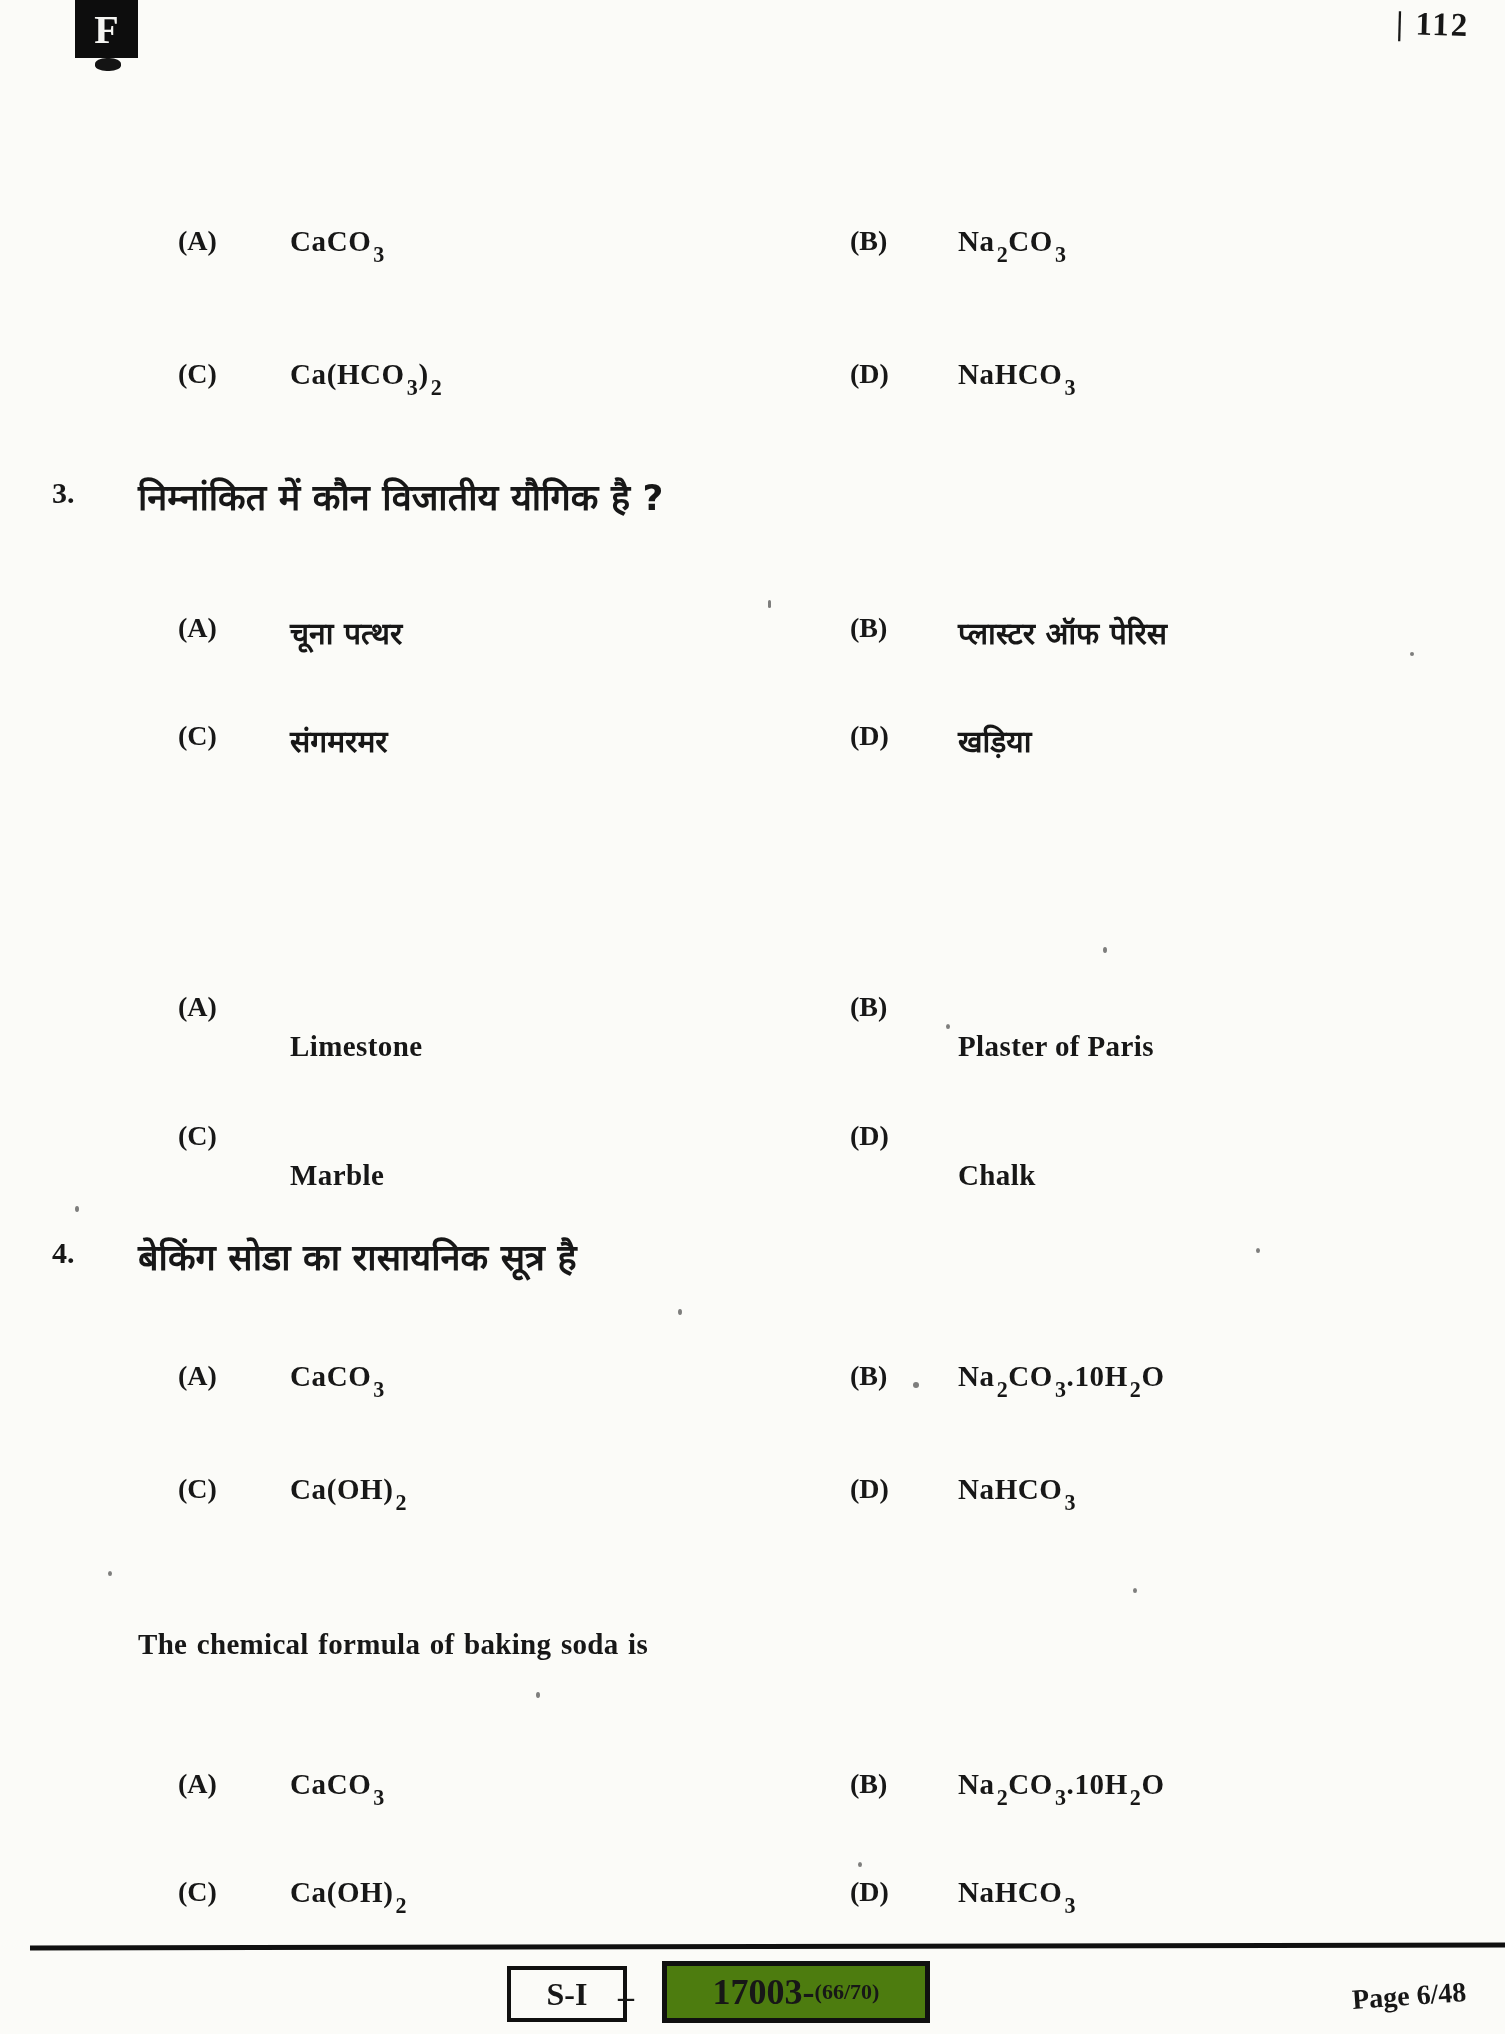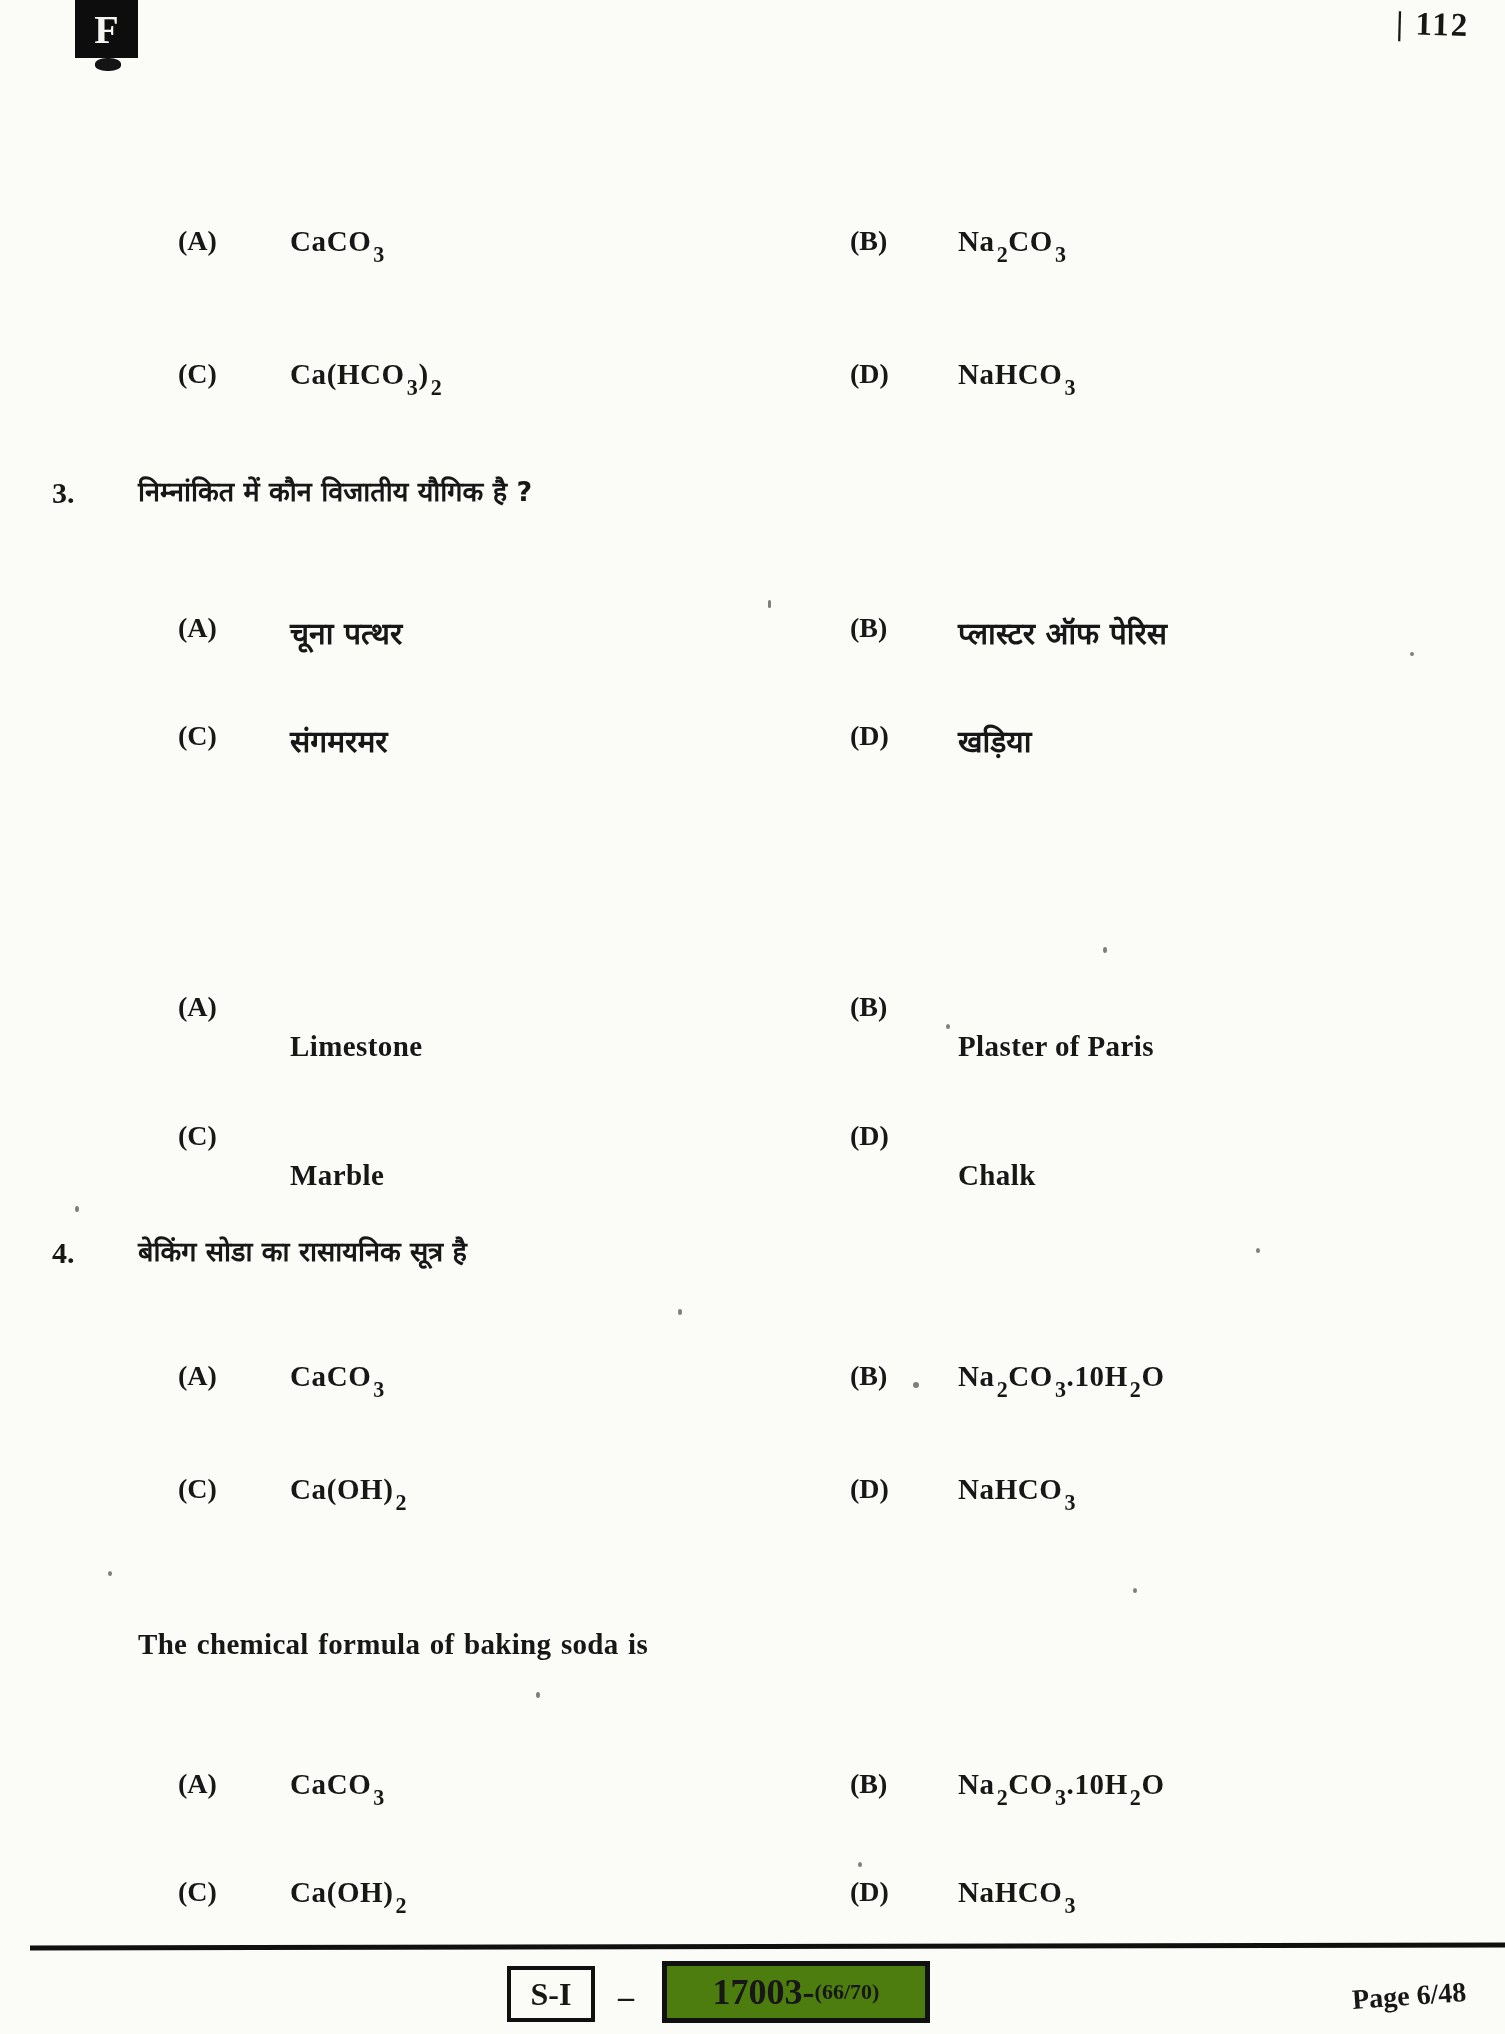--- a/index.html
+++ b/index.html
@@ -19,41 +19,41 @@
   }
   .corner-smudge {
     position:absolute; left:95px; top:58px; width:26px; height:13px;
     background:#141414; border-radius:45%;
   }
   .serial { left:1396px; top:6px; font-size:33px; font-weight:700; letter-spacing:2px; transform:rotate(1.5deg); }
 
   
   .qnum   { left:52px;  font-size:30px; font-weight:700; }
   .stem-en{ left:138px; font-size:29px; font-weight:700; letter-spacing:0.3px; word-spacing:2px; }
-  .stem-hi{ left:138px; font-size:27px; font-weight:700; font-family:"DejaVu Sans",sans-serif; }
+  .stem-hi{ left:138px; font-size:36px; font-weight:700; font-family:"DejaVu Sans",sans-serif; }
 
   
   .row { position:absolute; left:0; width:100%; height:64px; }
   .l1 { position:absolute; left:178px; white-space:nowrap; }
   .v1 { position:absolute; left:290px; white-space:nowrap;text-align:right; }
   .l2 { position:absolute; left:850px; white-space:nowrap; }
   .v2 { position:absolute; left:958px; white-space:nowrap; }
   .lbl    { font-size:28px; font-weight:700; }
   .opt-en { font-size:29px; font-weight:700; letter-spacing:0.4px;margin-top:39px; }
   .opt-hi { font-size:30px; font-weight:700; font-family:"DejaVu Sans",sans-serif; }
   .formula{ font-size:29px; font-weight:700; letter-spacing:0.6px; }
   .formula sub { font-size:0.76em; vertical-align:-0.5em; margin-left:2px; }
 
   
   .footer-line {
     position:absolute; left:30px; top:1944px; width:1475px; height:5px;
     background:#101010; transform:rotate(-0.12deg);
   }
   .set-code-box {
-    position:absolute; left:507px; top:1966px; width:88px; height:56px;
+    position:absolute; left:507px; top:1966px; width:120px; height:56px;
     border:4px solid #101010; display:flex; align-items:center; justify-content:center;
     font-size:32px; font-weight:700; background:#fbfbf8;
   }
   .footer-sep { left:618px; top:1978px; font-size:32px; font-weight:700; }
   .booklet-box {
     position:absolute; left:662px; top:1961px; width:268px; height:62px;
     border:5px solid #101010; display:flex; align-items:center; justify-content:center;
     background:#4d7c0f;
   }
   .booklet-main  { font-size:36px; font-weight:700; }

